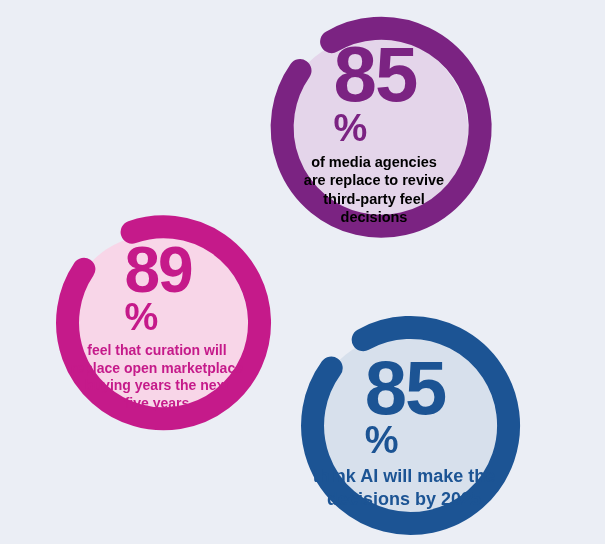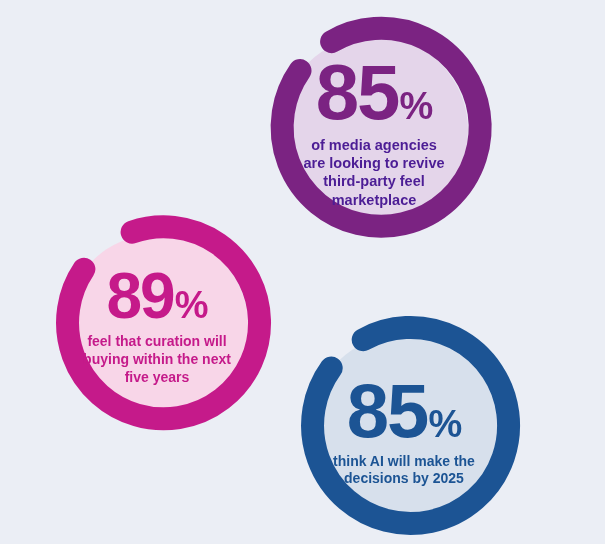--- a/index.html
+++ b/index.html
@@ -39,20 +39,21 @@
     justify-content: center;
     text-align: center;
     box-sizing: border-box;
   }
   .pct-line {
     display: flex;
     align-items: baseline;
     justify-content: space-between;
     line-height: 0.92;
     letter-spacing: -0.5px;
+    flex-direction: column;
   }
   .pct-number {
     font-weight: bold;
     font-size: 78px;
     letter-spacing: -2px;
   }
   .pct-symbol {
     font-weight: bold;
     font-size: 38px;
     letter-spacing: -1px;
@@ -90,59 +91,60 @@
   #circle-pink .caption { font-size: 14px; text-align: center; }
 
   #circle-blue {
     left: 290px;
     top: 313px;
     width: 228px;
     height: 228px;
   }
   #circle-blue .stat-content { padding-top: 10px; }
   #circle-blue .pct-number { font-size: 76px; }
-  #circle-blue .caption { font-size: 14px; }
+  #circle-blue .caption { font-size: 18px; }
 </style>
 </head>
 <body>
 
 <div id="infographic">
 
   <div class="stat-circle" id="circle-purple">
     <svg class="ring-svg" width="230" height="230" viewBox="0 0 230 230">
       <circle cx="115" cy="115" r="94" fill="#E4D5EA"></circle>
       <path d="M 72.6 26.6 A 99 99 0 1 1 41.0 55.6" fill="none" stroke="#7B2382" stroke-width="23" stroke-linecap="round"></path>
     </svg>
     <div class="stat-content">
       <div class="pct-line">
         <span class="pct-number" style="color:#7B2382">85</span>
         <span class="pct-symbol" style="color:#7B2382">%</span>
       </div>
-      <div class="caption" style="color:#4c1d95">
+      <div class="caption" style="color:#000000">
         <span class="caption-line">of media agencies</span>
-        <span class="caption-line">are looking to revive</span>
+        <span class="caption-line">are replace to revive</span>
         <span class="caption-line">third-party feel</span>
-        <span class="caption-line">marketplace</span>
+        <span class="caption-line">decisions</span>
       </div>
     </div>
   </div>
 
   <div class="stat-circle" id="circle-pink">
     <svg class="ring-svg" width="224" height="224" viewBox="0 0 224 224">
       <circle cx="112" cy="112" r="91" fill="#F8D6E8"></circle>
       <path d="M 87.1 19.1 A 96 96 0 1 1 38.9 56.2" fill="none" stroke="#C51A8A" stroke-width="23" stroke-linecap="round"></path>
     </svg>
     <div class="stat-content">
       <div class="pct-line">
         <span class="pct-number" style="color:#C51A8A">89</span>
         <span class="pct-symbol" style="color:#C51A8A">%</span>
       </div>
       <div class="caption" style="color:#C51A8A">
         <span class="caption-line">feel that curation will</span>
-        <span class="caption-line">buying within the next</span>
+        <span class="caption-line">replace open marketplace</span>
+        <span class="caption-line">buying years the next</span>
         <span class="caption-line">five years</span>
       </div>
     </div>
   </div>
 
   <div class="stat-circle" id="circle-blue">
     <svg class="ring-svg" width="228" height="228" viewBox="0 0 228 228">
       <circle cx="114" cy="114" r="93" fill="#D7E0EC"></circle>
       <path d="M 73.2 26.7 A 98 98 0 1 1 41.2 55.0" fill="none" stroke="#1C5494" stroke-width="23" stroke-linecap="round"></path>
     </svg>

